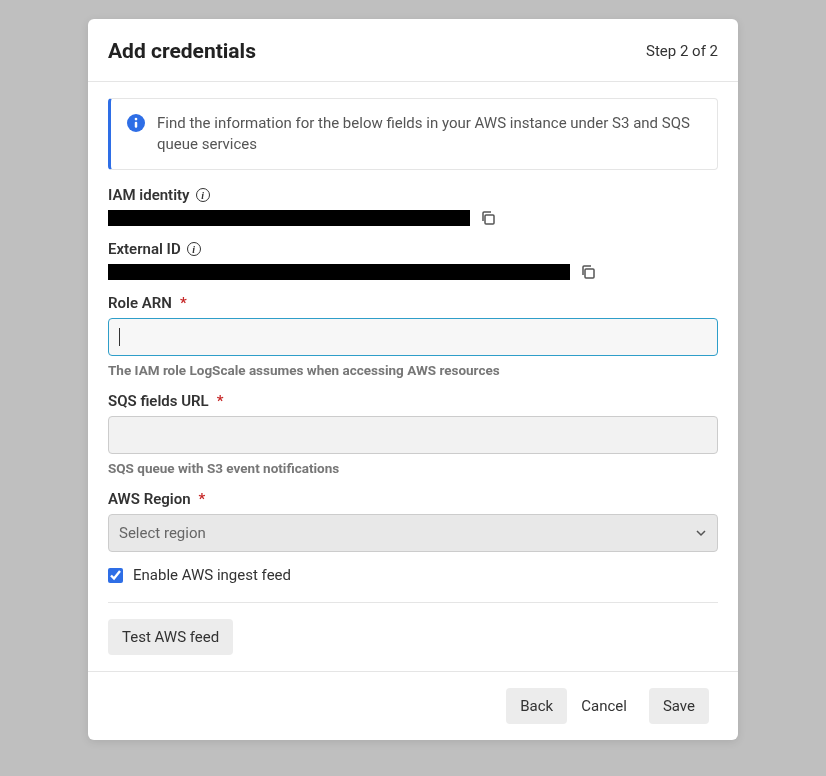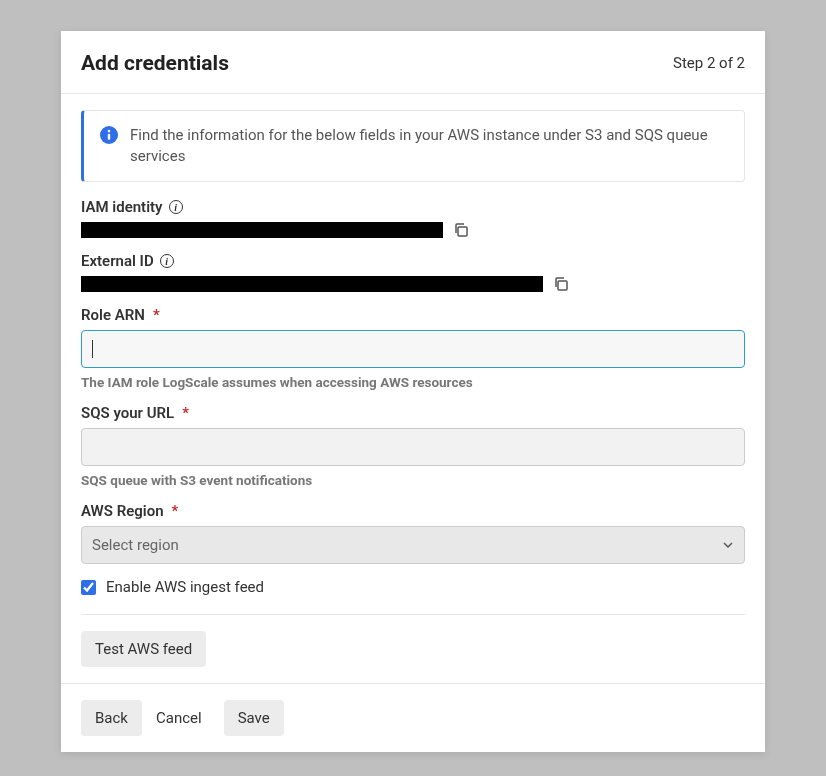--- a/index.html
+++ b/index.html
@@ -10,23 +10,23 @@
     body {
       font-family: -apple-system, BlinkMacSystemFont, "Segoe UI", Roboto, Helvetica, Arial, sans-serif;
       background: #bfbfbf;
       width: 826px;
       height: 776px;
       position: relative;
       padding-top: 15px;
     }
     .modal {
       background: #fff;
-      border-radius: 0;
-      margin: 16px auto;
-      width: 704px;
+      border-radius: 6px;
+      margin: 4px auto;
+      width: 650px;
       overflow: hidden;
       box-shadow: 0 2px 8px rgba(0,0,0,0.1);
     }
     .modal-header {
       display: flex;
       justify-content: space-between;
       align-items: center;
       padding: 20px 20px 18px 20px;
       border-bottom: 1px solid #e5e5e5;
     }
@@ -200,23 +200,23 @@
     .btn-secondary {
       background: #ececec;
       color: #333;
     }
     .btn-link {
       background: transparent;
       color: #333;
     }
     .modal-footer {
       border-top: 1px solid #e5e5e5;
-      padding: 16px 20px;
-      display: flex;
-      justify-content: flex-start;
+      padding: 16px 29px;
+      display: flex;
+      justify-content: flex-end;
       align-items: center;
     }
     .footer-right {
       display: flex;
       gap: 8px;
       align-items: center;
     }
     .cursor {
       display: inline-block;
       width: 1px;
@@ -281,21 +281,21 @@
       </div>
       <div class="text-input focused" style="display:flex;align-items:center;">
         <span class="cursor"></span>
       </div>
       <div class="help-text">The IAM role LogScale assumes when accessing AWS resources</div>
     </div>
 
     
     <div class="field-group">
       <div class="field-label">
-        <span>SQS your URL</span>
+        <span>SQS fields URL</span>
           <span class="required">*</span>
       </div>
       <input type="text" class="text-input" value="" style="">
       <div class="help-text">SQS queue with S3 event notifications</div>
     </div>
 
     
     <div class="field-group">
       <div class="field-label">
         <span>AWS Region</span>

